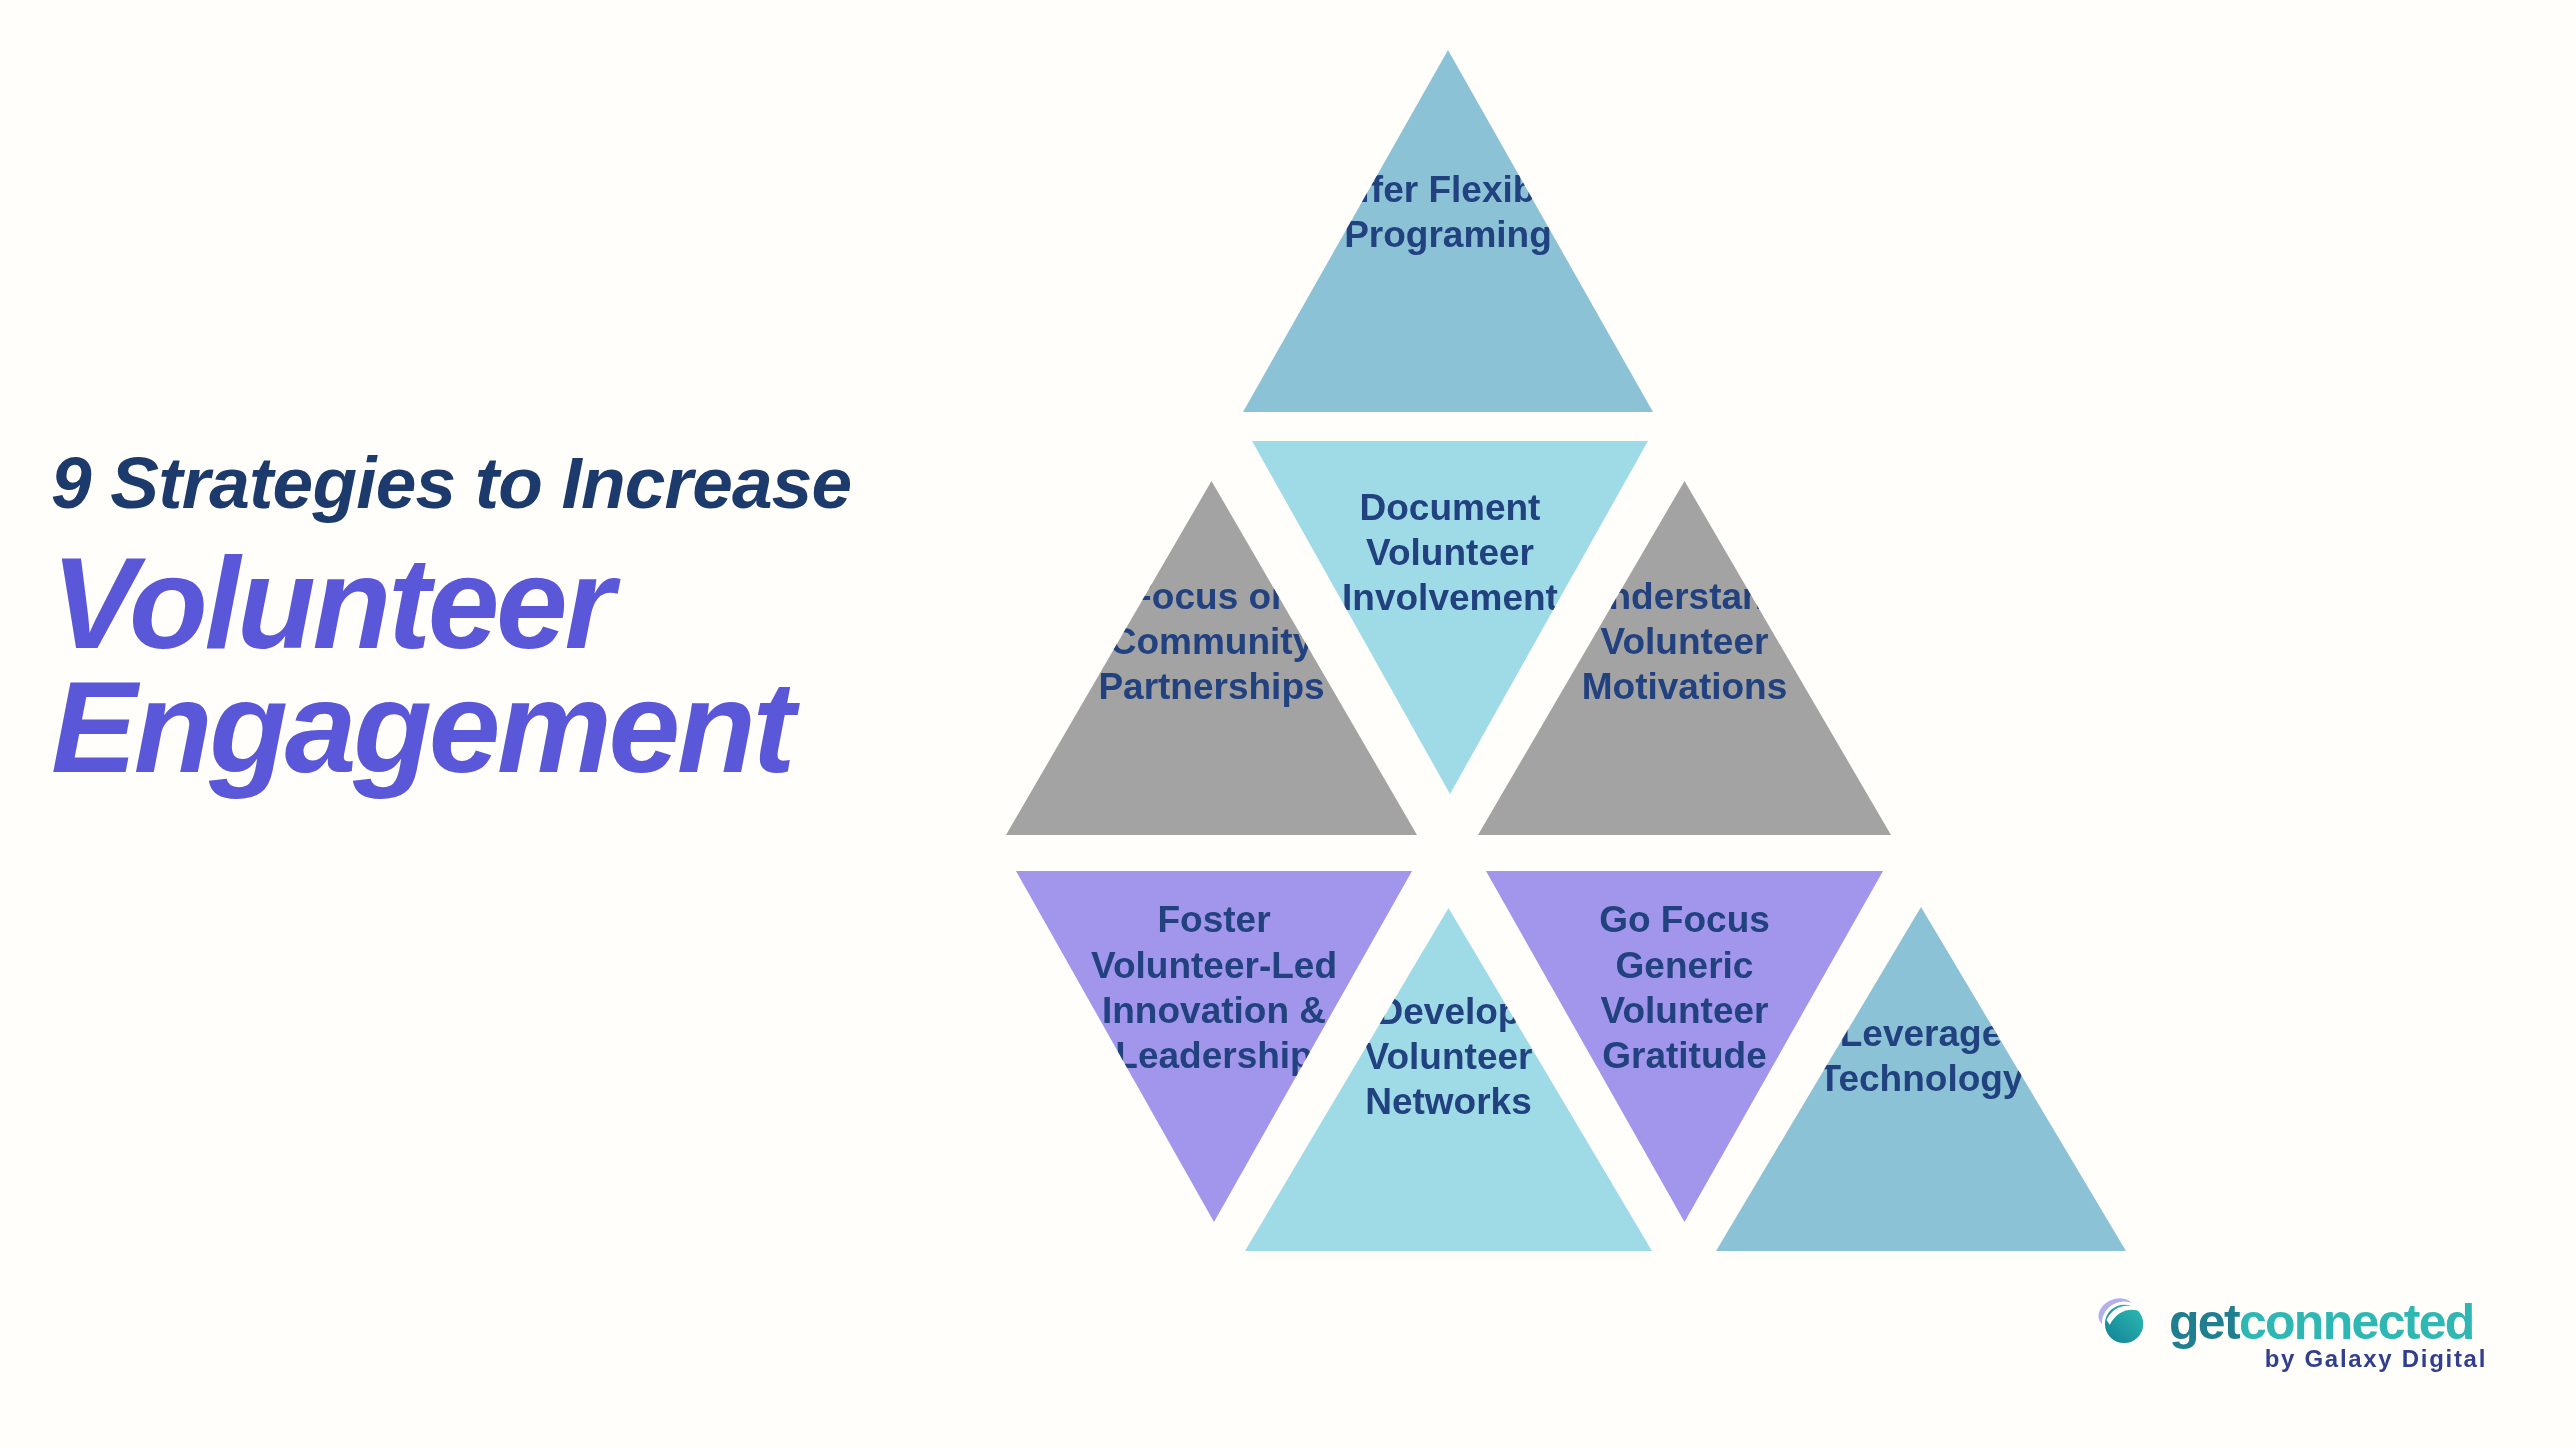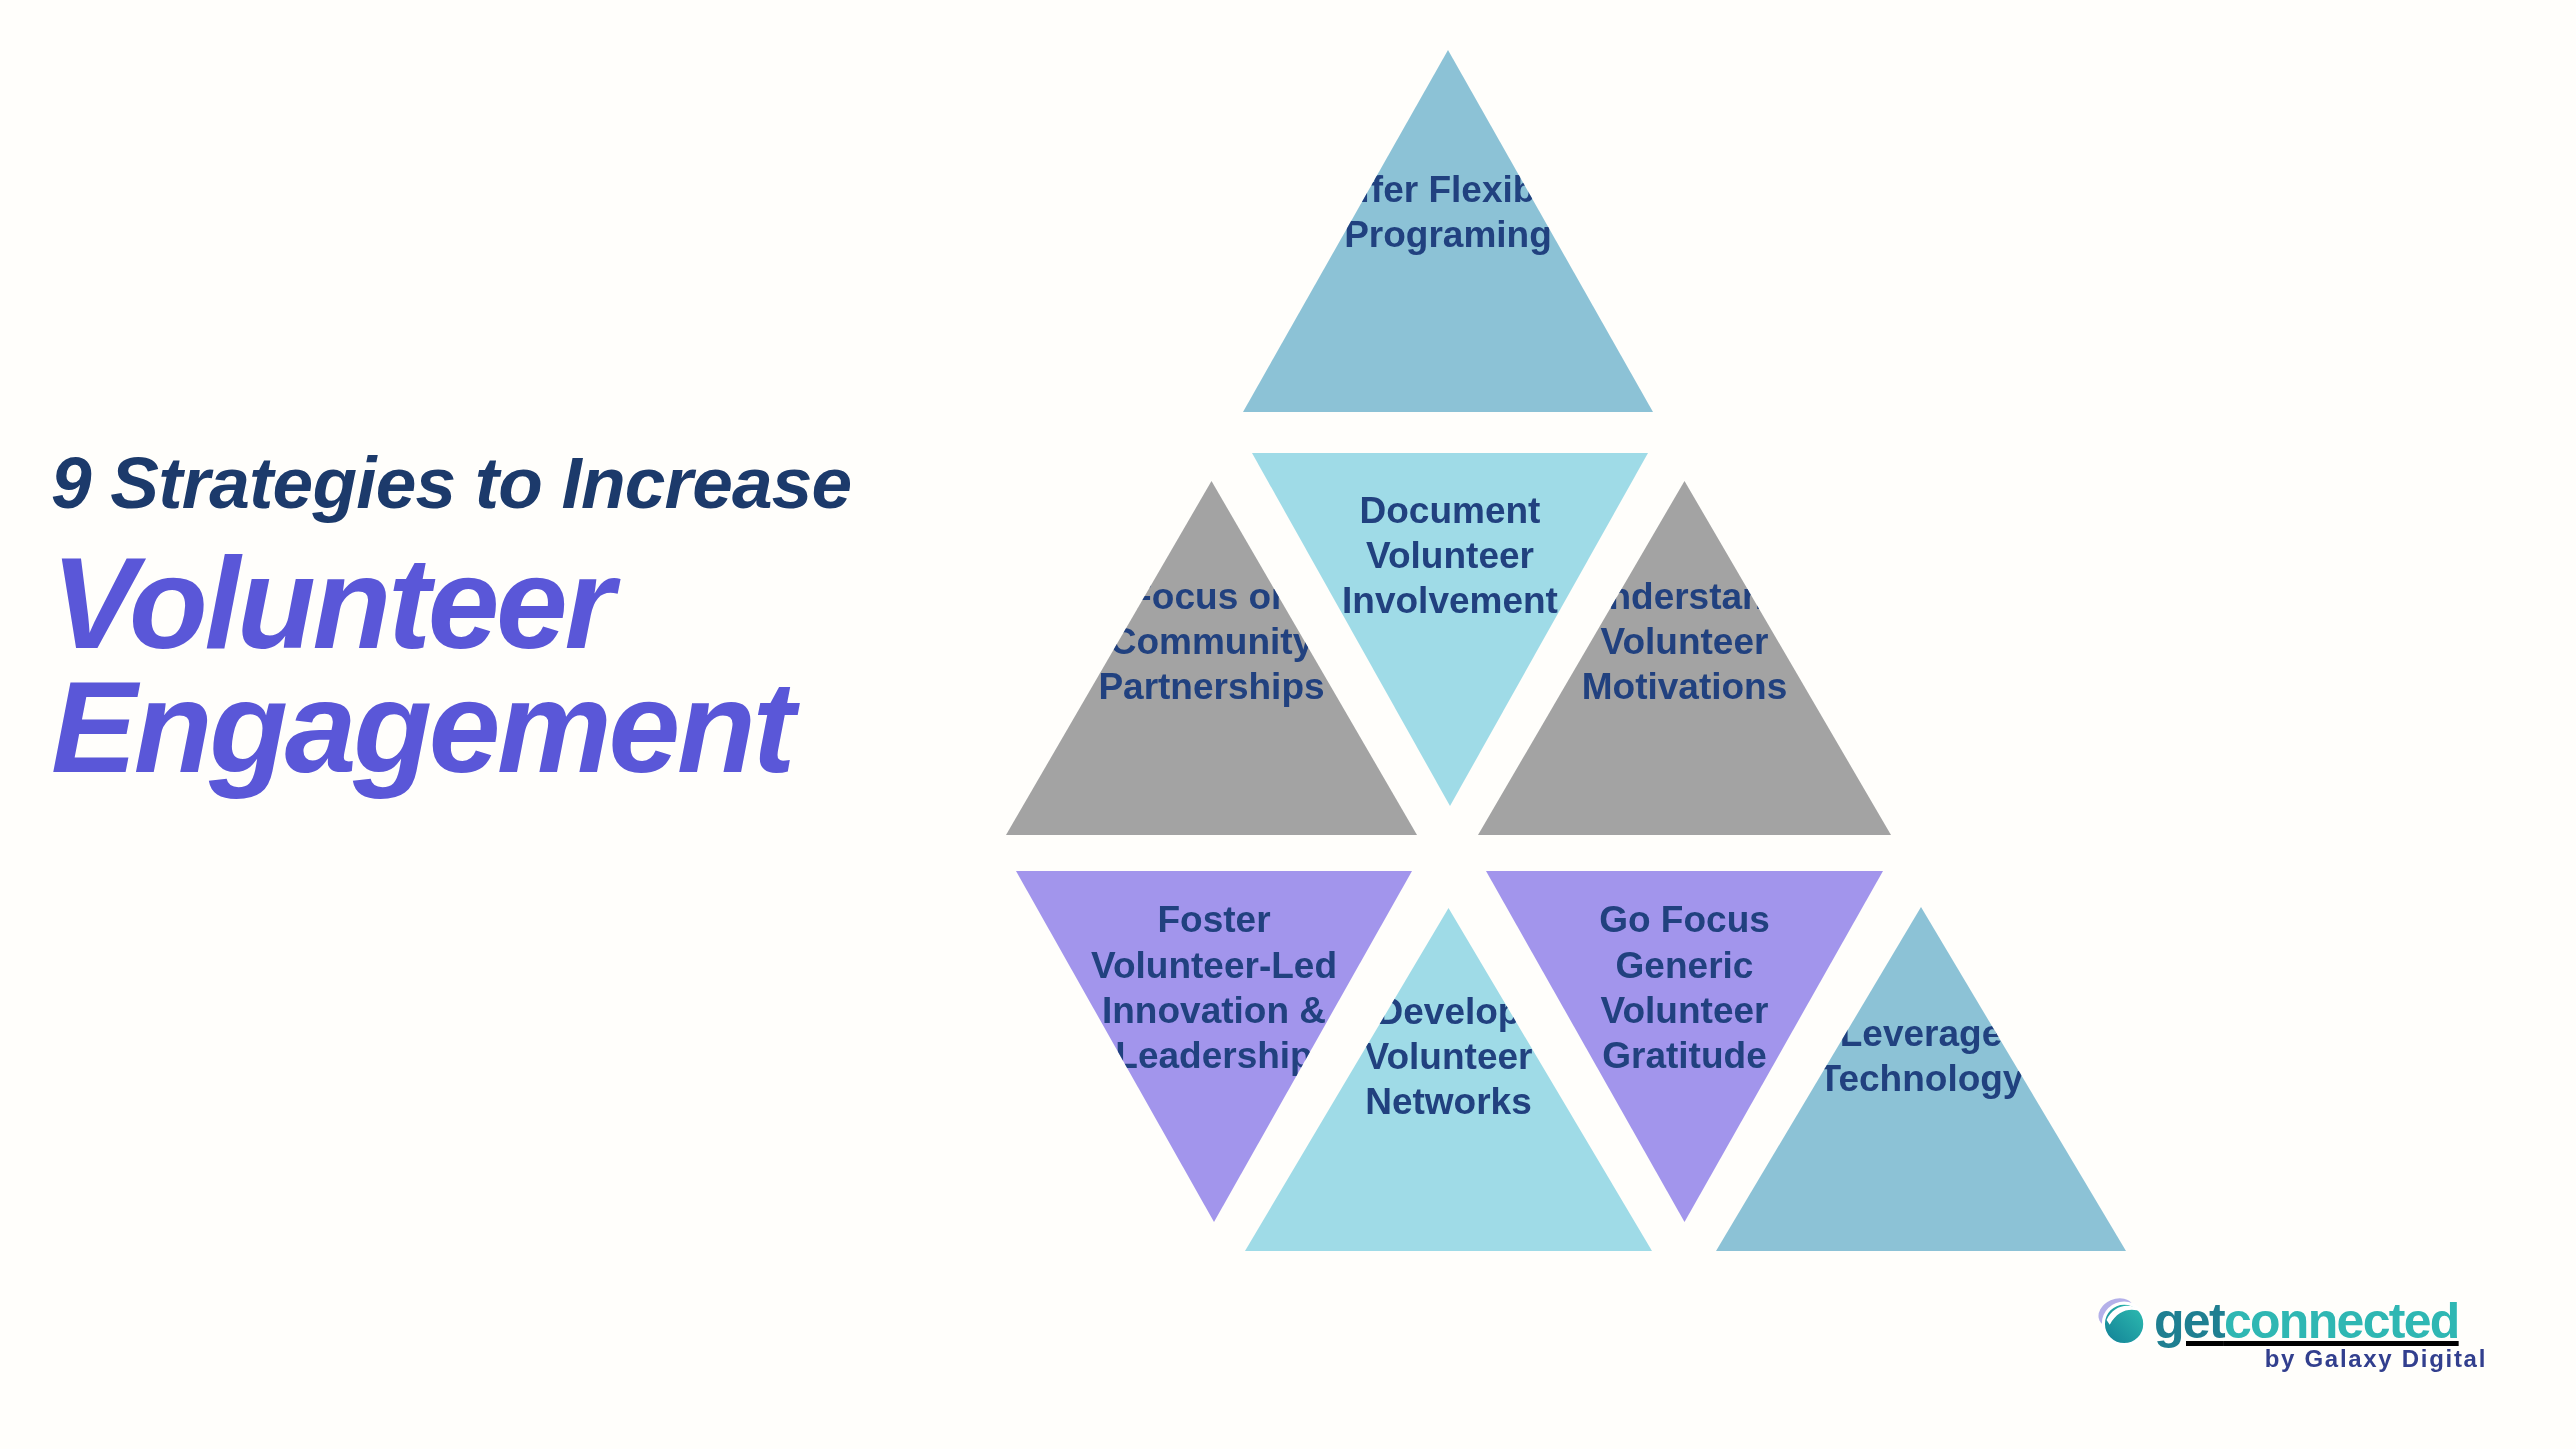--- a/index.html
+++ b/index.html
@@ -35,32 +35,32 @@
     white-space:pre-line;text-align:center;
     font-weight:700;font-size:37px;line-height:1.22;
     color:#21417f;
   }
   .c-teal{background:#8cc2d6;}
   .c-cyan{background:#9fdbe7;}
   .c-purple-up{background:#a3a3a3;}
   .c-purple-down{background:#a295ec;}
 
   .t0{left:1243px;top:50px;  width:410px;height:362px;padding-bottom:38px;}
-  .t1{left:1252px;top:441px; width:396px;height:353px;padding-top:35px;margin-top:12px;}
+  .t1{left:1252px;top:441px; width:396px;height:353px;padding-top:44px;}
   .t2{left:1006px;top:481px; width:411px;height:354px;padding-bottom:33px;}
   .t3{left:1478px;top:481px; width:413px;height:354px;padding-bottom:33px;}
   .t4{left:762px; top:907px;width:419px;height:344px;padding-bottom:46px;}
   .t5{left:1016px;top:871px;width:396px;height:351px;padding-top:26.4px;justify-content:center;}
   .t6{left:1245px;top:908px;width:407px;height:343px;padding-bottom:46px;}
   .t7{left:1486px;top:871px;width:397px;height:351px;padding-top:26.4px;}
   .t8{left:1716px;top:907px;width:410px;height:344px;padding-bottom:46px;}
 
   
   .logo{position:absolute;left:2097px;top:1296px;width:390px;}
-  .logo-row{display:flex;align-items:flex-start;gap:6px;text-decoration:underline;}
+  .logo-row{display:flex;align-items:flex-end;gap:21px;}
   .logo-icon{flex:0 0 auto;width:51px;height:51px;}
   .wordmark{font-size:50px;font-weight:700;letter-spacing:-1.7px;line-height:1;white-space:nowrap;}
   .wm-get{color:#1f7f91;}
   .wm-connected{color:#2fb7b3;}
   .byline{
     text-align:right;font-size:24px;font-weight:700;
     color:#323f8e;letter-spacing:1.7px;margin-top:-1.7px;
   }
 </style>
 </head>

